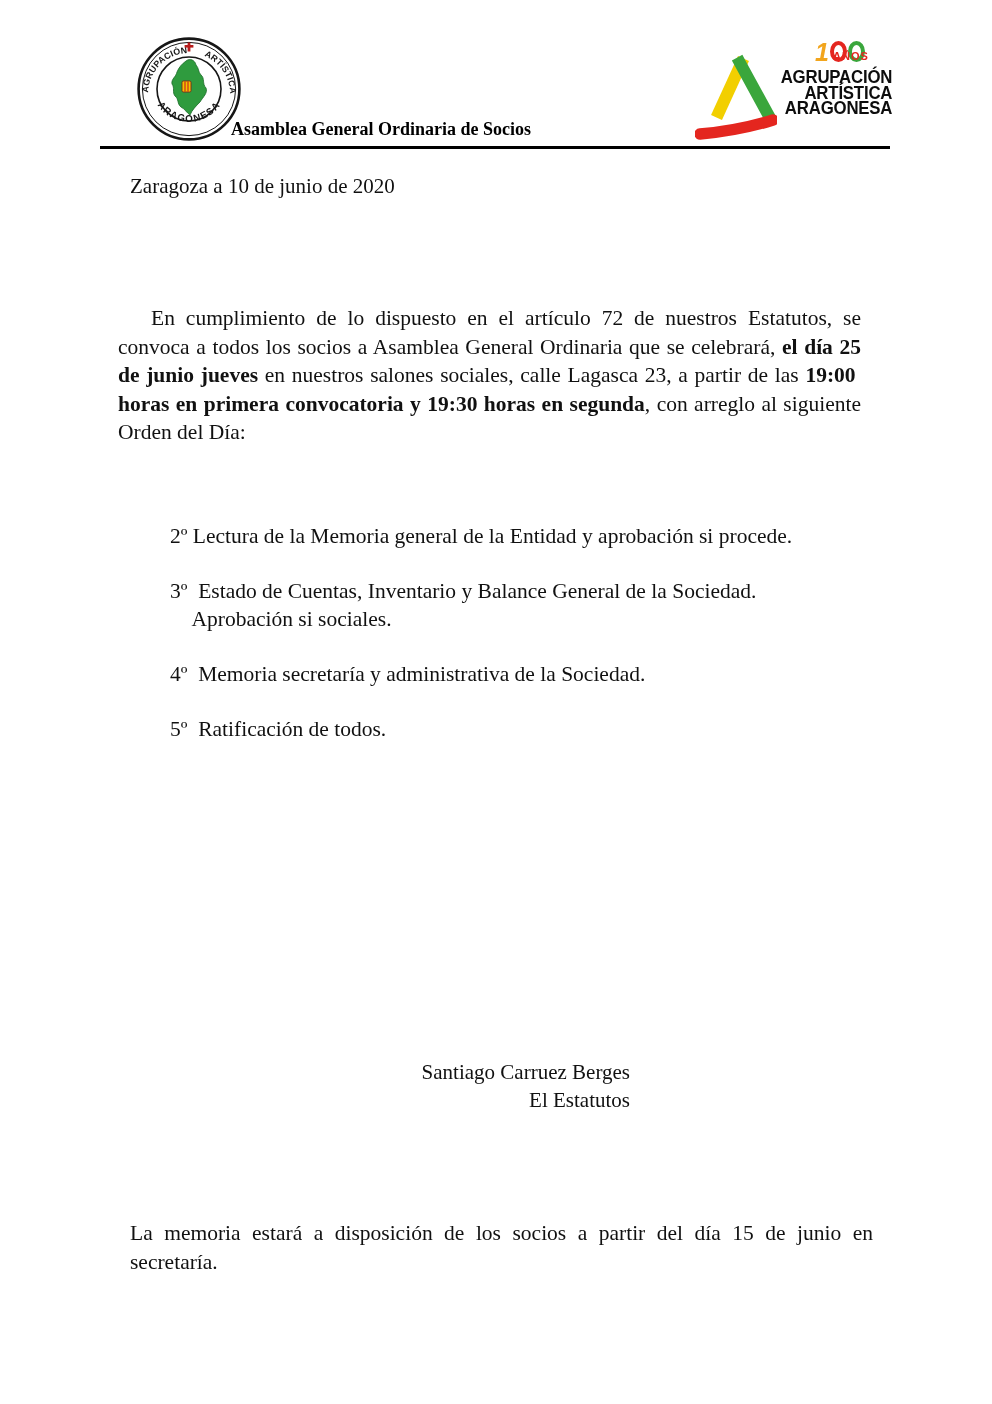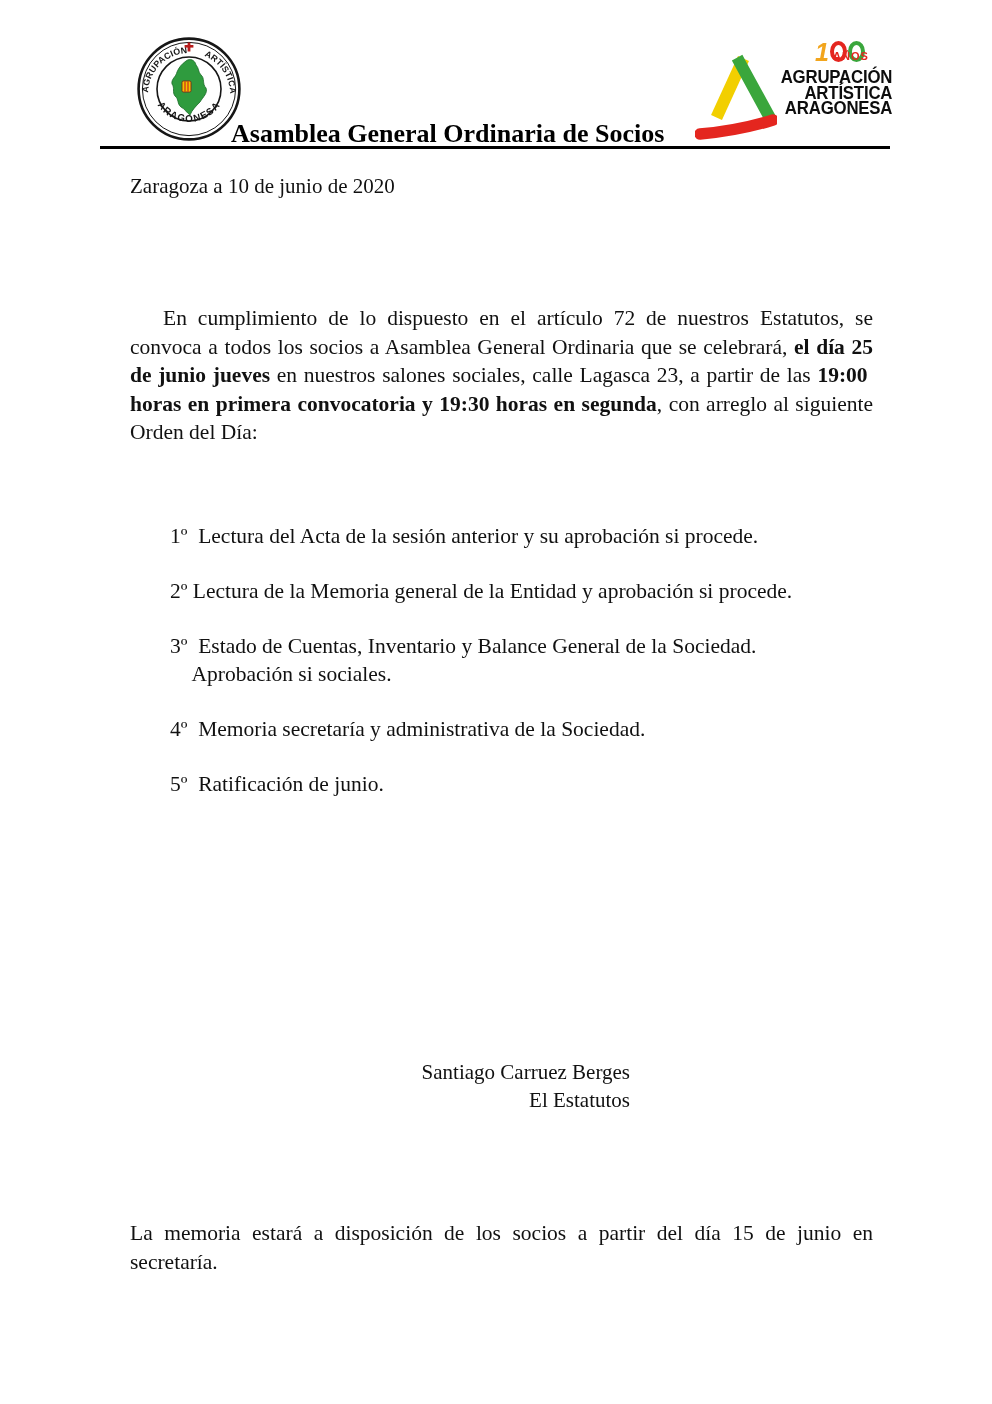--- a/index.html
+++ b/index.html
@@ -9,21 +9,21 @@
   }
 
   
   .seal{position:absolute; left:136px; top:36px; width:106px; height:106px;}
   .seal-arc-text{font-family:"Liberation Sans","DejaVu Sans",sans-serif; font-weight:bold;
                  font-size:8.8px; letter-spacing:0.2px; fill:#161616;}
   .seal-arc-bottom{font-size:9.8px; letter-spacing:1.2px;}
 
   .page-title{
     position:absolute; left:231px; top:119px; margin:0;
-    font-size:26px; font-weight:bold; white-space:nowrap; color:#000;
+    font-size:18px; font-weight:bold; white-space:nowrap; color:#000;
   }
   .header-rule{position:absolute; left:100px; top:146px; width:790px; height:3px; background:#000;}
 
   .brand{position:absolute; left:695px; top:40px; width:197px; height:105px;}
   .brand-tri{position:absolute; left:0px; top:10px;}
   .brand-text{
     position:absolute; right:0px; top:30px; text-align:right;
     font-family:"Liberation Sans","DejaVu Sans",sans-serif; font-weight:700;
     font-size:17.5px; line-height:15.5px; letter-spacing:-0.2px; color:#0d0d0d;
     transform:scaleX(0.96); transform-origin:right top; white-space:nowrap;
@@ -36,21 +36,21 @@
               border-radius:50%; vertical-align:-1px; margin-left:1px;}
   .ring-red{border-color:#e4261f;}
   .ring-green{border-color:#3aa63c;}
   .badge-label{position:absolute; left:18px; top:10px; font-size:11px; font-weight:bold;
                color:#e4261f; letter-spacing:1px;}
 
   
   .date-line{position:absolute; left:130px; top:174px; width:743px; text-align:left;
              font-size:21px;}
   .intro{
-    position:absolute; left:130px; top:304px; width:743px; margin:0;
+    position:absolute; left:118px; top:304px; width:743px; margin:0;
     font-size:21.5px; line-height:28.5px; text-align:justify; text-indent:33px;
   }
   .agenda{position:absolute; left:170px; top:522px; width:710px; font-size:21.5px;}
   .agenda-item{margin-bottom:27px;}
   .agenda-line{white-space:pre-wrap; line-height:28px;}
 
   .signature{position:absolute; left:330px; top:1058px; width:300px; text-align:right;
              font-size:21px; line-height:28px;}
 
   .footer-note{
@@ -117,34 +117,31 @@
       <div>ARAGONESA</div>
     </div>
   </div>
 
   <div class="date-line">Zaragoza a 10 de junio de 2020</div>
 
   <p class="intro"><span>En cumplimiento de lo dispuesto en el artículo 72 de nuestros Estatutos, se convoca a todos los socios a Asamblea General Ordinaria que se celebrará, </span><span style="font-weight: bold;">el día 25 de junio jueves</span><span> en nuestros salones sociales, calle Lagasca 23, a partir de las </span><span style="font-weight: bold;">19:00&nbsp; horas en primera convocatoria y 19:30 horas en segunda</span><span>, con arreglo al siguiente Orden del Día:</span></p>
 
   <div class="agenda">
       <div class="agenda-item">
-        <div class="agenda-line">1º  Lectura del Acta de la sesión anterior y su aprobación si procede.</div>
-      </div>
-      <div class="agenda-item">
         <div class="agenda-line">2º Lectura de la Memoria general de la Entidad y aprobación si procede.</div>
       </div>
       <div class="agenda-item">
         <div class="agenda-line">3º  Estado de Cuentas, Inventario y Balance General de la Sociedad.</div>
         <div class="agenda-line">    Aprobación si sociales.</div>
       </div>
       <div class="agenda-item">
         <div class="agenda-line">4º  Memoria secretaría y administrativa de la Sociedad.</div>
       </div>
       <div class="agenda-item">
-        <div class="agenda-line">5º  Ratificación de junio.</div>
+        <div class="agenda-line">5º  Ratificación de todos.</div>
       </div>
     </div>
 
   <div class="signature">
     <div>Santiago Carruez Berges</div>
     <div>El Estatutos</div>
   </div>
 
   <p class="footer-note">La memoria estará a disposición de los socios a partir del día 15 de junio en secretaría.</p>
 

